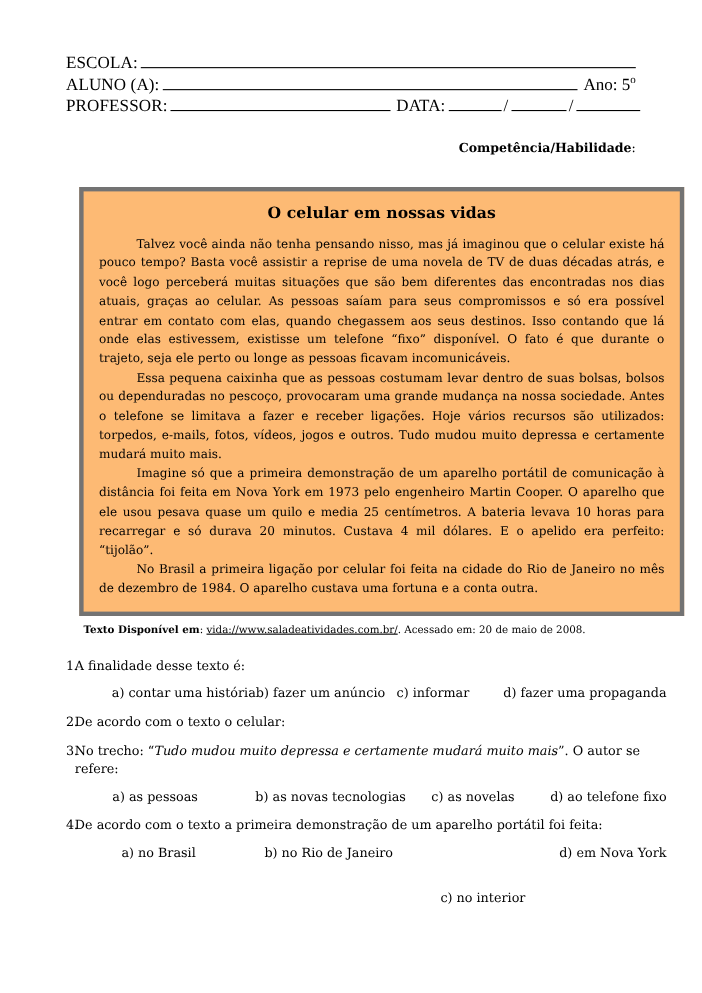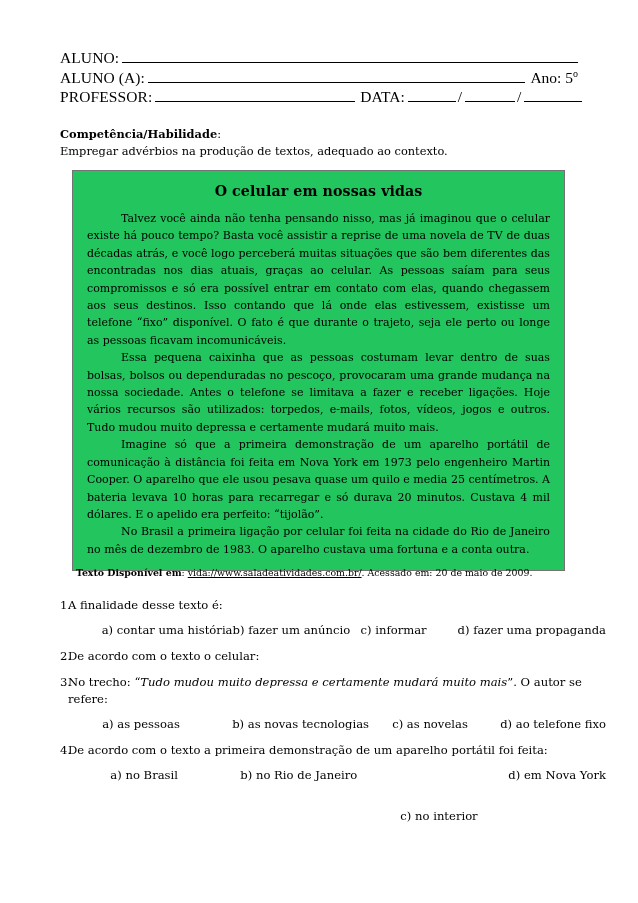--- a/index.html
+++ b/index.html
@@ -54,36 +54,36 @@
   }
   .sup-ord { font-size: 10px; vertical-align: super; line-height: 0; }
   .tail-label { flex: 0 0 auto; padding-left: 5px; }
 
   
   .competencia {
     position: absolute;
     left: 60px;
     top: 126px;
     width: 518px;
-    text-align: left;
+    text-align: right;
     font-family: "DejaVu Serif", "Liberation Serif", serif;
     font-size: 11.4px;
     line-height: 17px;
   }
   .competencia .c-title { font-weight: bold; }
 
   
   .textbox {
     position: absolute;
     left: 72px;
     top: 170px;
-    width: 493px;
+    width: 550px;
     box-sizing: border-box;
-    border: 1px solid #737373;
-    background: #22c55e;
+    border: 4px solid #737373;
+    background: #fdba74;
     padding: 10px 14px 12px 14px;
   }
   .tb-title {
     text-align: center;
     font-weight: bold;
     font-size: 14.2px;
     font-family: "DejaVu Serif", "Liberation Serif", serif;
     margin: 2px 0 11px 0;
     letter-spacing: 0.1px;
   }
@@ -169,21 +169,21 @@
   .q4 .o3 { flex: 0 0 108px; margin-top: 41px; }
 </style>
 </head>
 <body>
 
 <div class="page">
 
   <div class="header-block">
 
     <div class="hdr-row">
-      <span class="hdr-label">ALUNO:</span>
+      <span class="hdr-label">ESCOLA:</span>
       <span class="rule"></span>
     </div>
 
     <div class="hdr-row">
       <span class="hdr-label">ALUNO (A):</span>
       <span class="rule"></span>
       <span class="tail-label"><span>Ano: 5</span><span class="sup-ord">o</span></span>
     </div>
 
     <div class="hdr-row">
@@ -194,32 +194,31 @@
       <span class="tail-label" style="padding-left:2px;">/</span>
       <span class="rule" style="flex:0 0 50px;"></span>
       <span class="tail-label" style="padding-left:2px;">/</span>
       <span class="rule" style="flex:0 0 58px;"></span>
     </div>
 
   </div>
 
   <div class="competencia">
     <div><span class="c-title">Competência/Habilidade</span><span>:</span></div>
-    <div>Empregar advérbios na produção de textos, adequado ao contexto.</div>
   </div>
 
   <div class="textbox">
     <div class="tb-title">O celular em nossas vidas</div>
     <p class="tb-par">Talvez você ainda não tenha pensando nisso, mas já imaginou que o celular existe há pouco tempo? Basta você assistir a reprise de uma novela de TV de duas décadas atrás, e você logo perceberá muitas situações que são bem diferentes das encontradas nos dias atuais, graças ao celular. As pessoas saíam para seus compromissos e só era possível entrar em contato com elas, quando chegassem aos seus destinos. Isso contando que lá onde elas estivessem, existisse um telefone “fixo” disponível. O fato é que durante o trajeto, seja ele perto ou longe as pessoas ficavam incomunicáveis.</p>
     <p class="tb-par">Essa pequena caixinha que as pessoas costumam levar dentro de suas bolsas, bolsos ou dependuradas no pescoço, provocaram uma grande mudança na nossa sociedade. Antes o telefone se limitava a fazer e receber ligações. Hoje vários recursos são utilizados: torpedos, e-mails, fotos, vídeos, jogos e outros. Tudo mudou muito depressa e certamente mudará muito mais.</p>
     <p class="tb-par">Imagine só que a primeira demonstração de um aparelho portátil de comunicação à distância foi feita em Nova York em 1973 pelo engenheiro Martin Cooper. O aparelho que ele usou pesava quase um quilo e media 25 centímetros. A bateria levava 10 horas para recarregar e só durava 20 minutos. Custava 4 mil dólares. E o apelido era perfeito: “tijolão”.</p>
-    <p class="tb-par">No Brasil a primeira ligação por celular foi feita na cidade do Rio de Janeiro no mês de dezembro de 1983. O aparelho custava uma fortuna e a conta outra.</p>
-  </div>
-
-  <div class="source"><b>Texto Disponível em</b><span>: </span><span class="url">vida://www.saladeatividades.com.br/</span><span>. Acessado em: 20 de maio de 2009.</span></div>
+    <p class="tb-par">No Brasil a primeira ligação por celular foi feita na cidade do Rio de Janeiro no mês de dezembro de 1984. O aparelho custava uma fortuna e a conta outra.</p>
+  </div>
+
+  <div class="source"><b>Texto Disponível em</b><span>: </span><span class="url">vida://www.saladeatividades.com.br/</span><span>. Acessado em: 20 de maio de 2008.</span></div>
 
   <div class="questions">
 
     <div class="q-block q1">
       <div class="q-stem">
         <span class="q-num">1.</span>
         <span class="q-text">A finalidade desse texto é:</span>
       </div>
       <div class="opts-inline">
         <span class="opt o1">a)  contar uma história</span>

